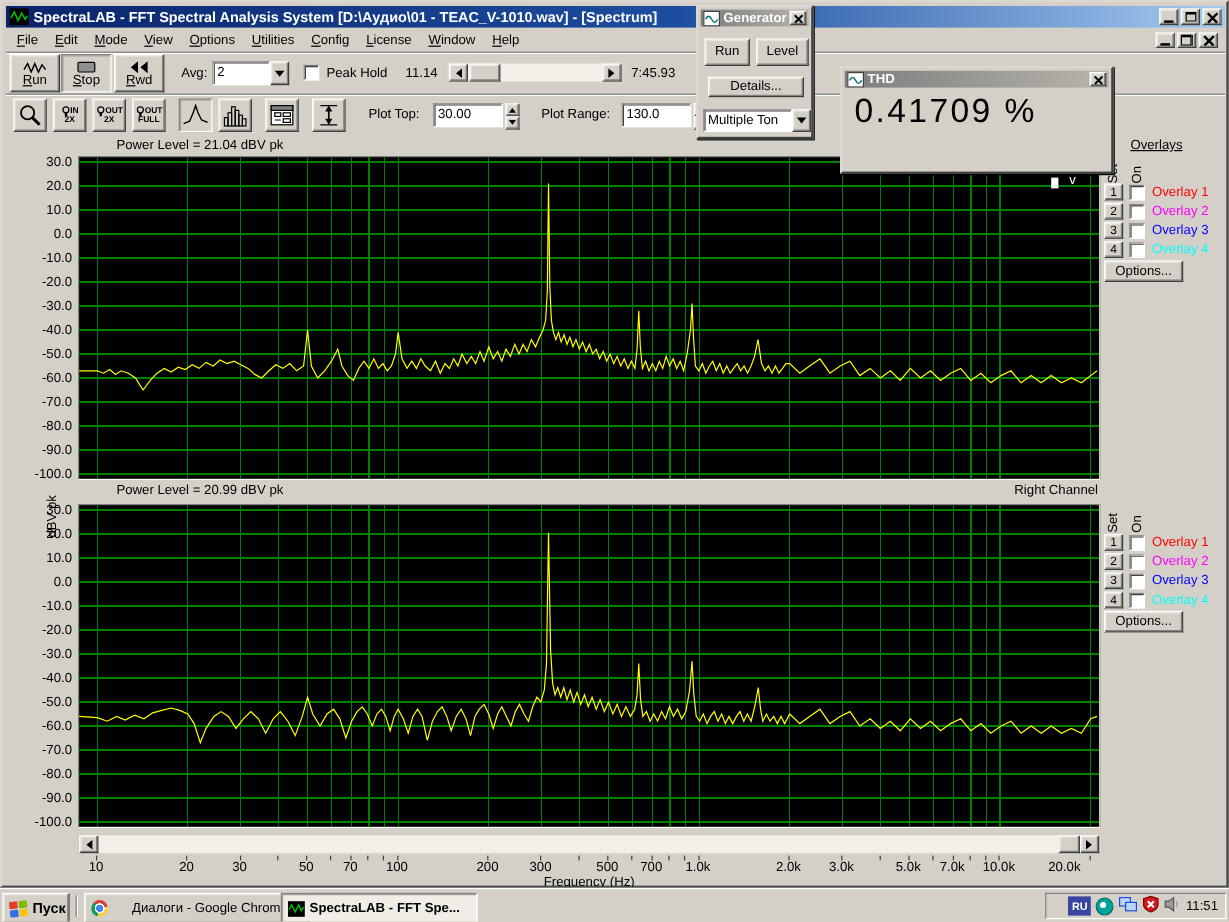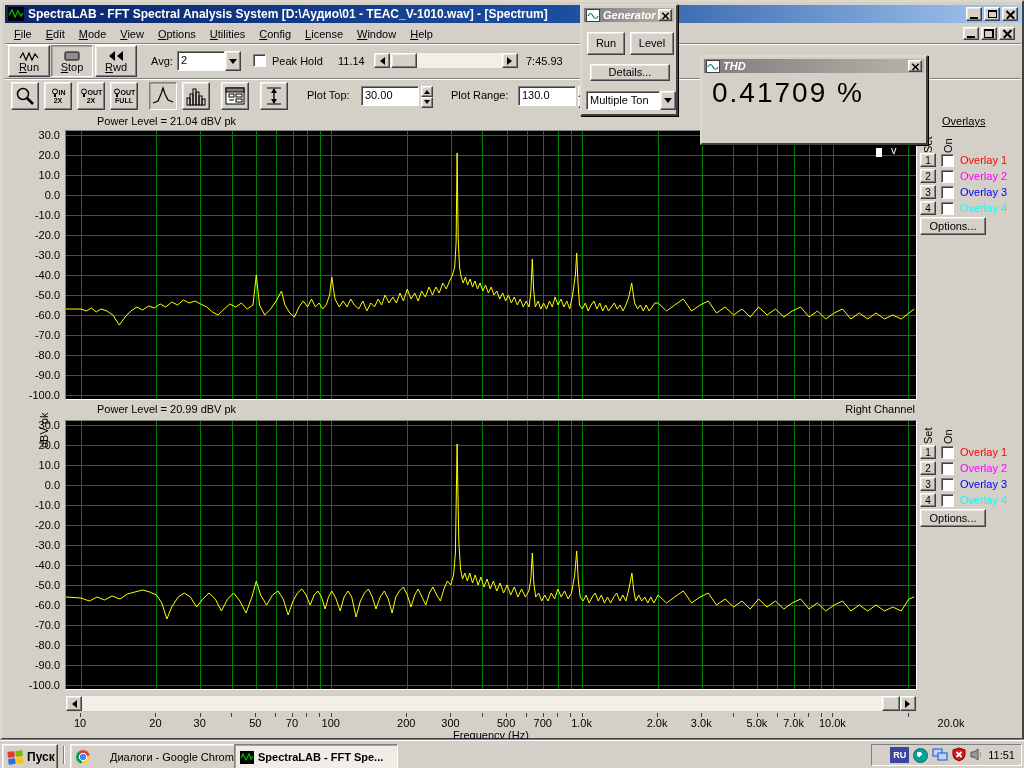--- a/index.html
+++ b/index.html
@@ -80,21 +80,21 @@
   .ovl-row { position:absolute; height:16px; display:flex; align-items:center; }
   .ovl-num { width:16px; height:14px; text-align:center; line-height:13px; font-size:10px; }
   .ovl-label { margin-left:6px; font-size:11px; white-space:nowrap; }
 
   
   .floatwin { position:absolute; background:#d4d0c8; border:2px solid; border-color:#dcd8d0 #404040 #404040 #dcd8d0;
               box-shadow:1px 1px 0 #000; z-index:50; }
   .floattitle { position:absolute; left:2px; top:2px; right:2px; height:14px;
                 background:linear-gradient(90deg,#7d7d7d,#b8b4ac); color:#fff; font-weight:bold;
                 display:flex; align-items:center; padding:0 2px; font-size:11px; }
-  .floattitle .ttxt { flex:1; margin-left:3px;font-style:italic; }
+  .floattitle .ttxt { flex:1; margin-left:3px; }
   .smallx { width:14px; height:12px; display:flex; align-items:center; justify-content:center; }
   .smallx .g-x { transform:scale(.8); }
 
   .wave-icon { width:14px; height:13px; background:#fff; border:1px solid #404040; position:relative; flex:none; }
   .wave-icon svg { position:absolute; left:0; top:0; }
   .app-icon { width:16px; height:14px; background:#000; position:relative; flex:none; }
 
   
   .taskbar { position:absolute; left:0; top:740px; width:1024px; height:28px; background:#d4d0c8;
              border-top:1px solid #fff; box-shadow:0 -1px 0 #808080; z-index:90; }
@@ -483,21 +483,21 @@
       <div class="xtick-label" style="left: 382.298px;">200</div>
       <div class="xtick-label" style="left: 426.462px;">300</div>
       <div class="xtick-label" style="left: 482.102px;">500</div>
       <div class="xtick-label" style="left: 518.751px;">700</div>
       <div class="xtick-label" style="left: 557.6px;">1.0k</div>
       <div class="xtick-label" style="left: 633.098px;">2.0k</div>
       <div class="xtick-label" style="left: 677.262px;">3.0k</div>
       <div class="xtick-label" style="left: 732.902px;">5.0k</div>
       <div class="xtick-label" style="left: 769.551px;">7.0k</div>
       <div class="xtick-label" style="left: 808.4px;">10.0k</div>
-      <div class="xtick-label" style="left: 927px;">20.0k</div>
+      <div class="xtick-label" style="left: 863px;">20.0k</div>
     </div>
   <div class="abs" style="left:63px; top:727px; width:852px; text-align:center;">Frequency (Hz)</div>
 
   <div class="abs" style="left:918px; top:112px; width:104px; height:126px;">
     <div class="abs" style="left:22px; top:1px; text-decoration:underline;">Overlays</div>
     <div class="abs vtext" style="left:2px; top:15px; height:24px;">Set</div>
     <div class="abs vtext" style="left:22px; top:15px; height:24px;">On</div>
     <div class="ovl-row" style="left:0; top:38px;">
       <span class="ovl-num raised">1</span>
       <span class="checkbox" style="margin-left:5px;"></span>

